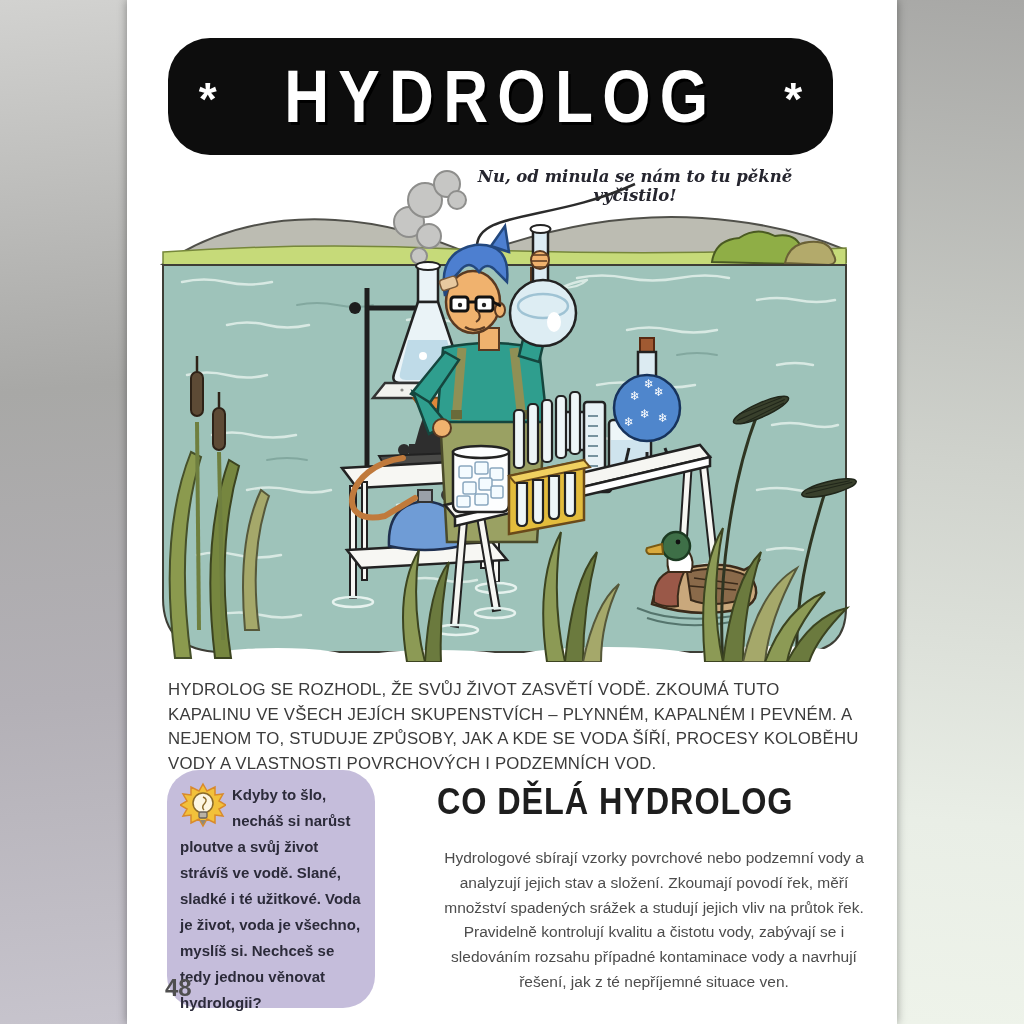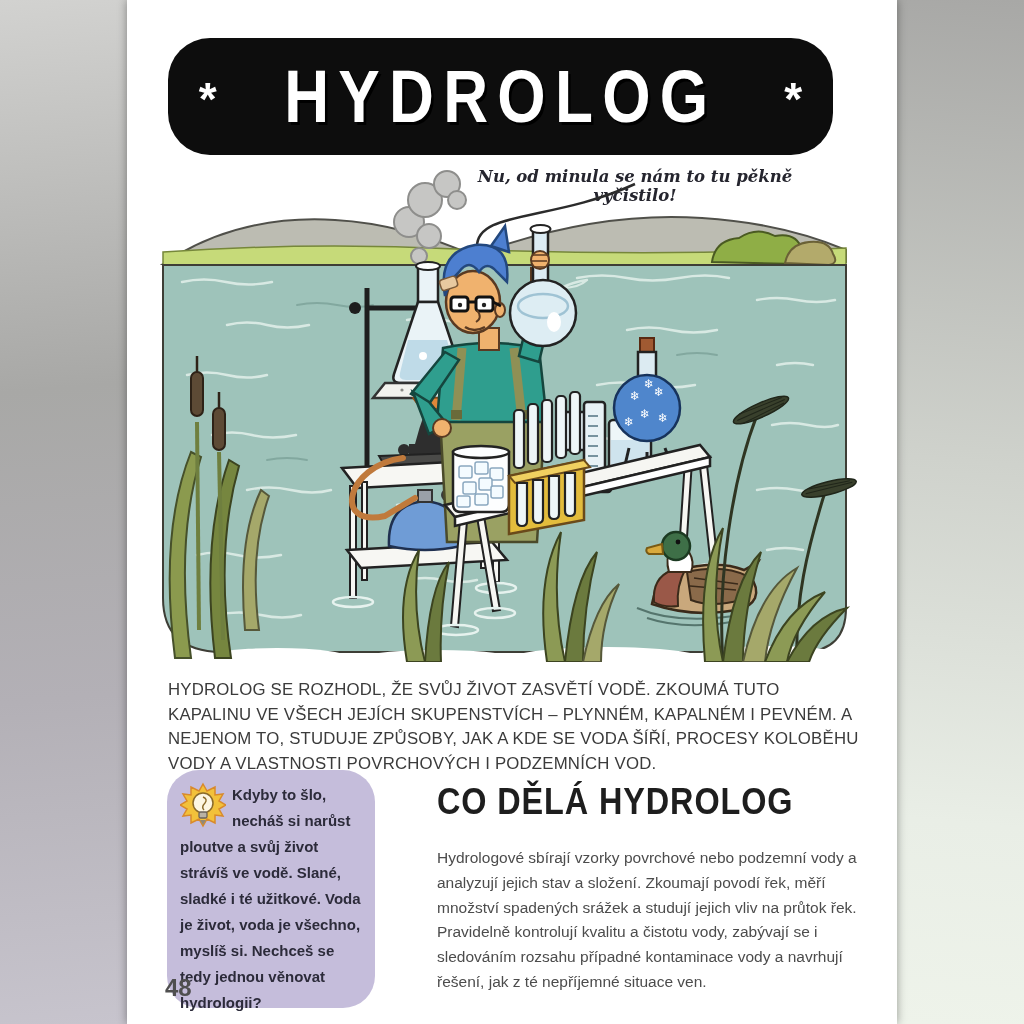--- a/index.html
+++ b/index.html
@@ -31,21 +31,21 @@
   
   .tipbox{position:absolute;left:40px;top:770px;width:208px;height:238px;background:#c5bddb;
           border-radius:32px;box-sizing:border-box;padding:12px 13px 10px 13px;}
   .tipbox p{margin:0;font-size:15px;line-height:26px;font-weight:bold;color:#2c2b3a;}
   .bulbwrap{float:left;width:46px;height:50px;margin:0 6px 2px 0;}
   
   .heading{position:absolute;left:310px;top:781px;font-size:36px;font-weight:bold;color:#1e1e1e;
            letter-spacing:1px;display:inline-block;transform:scaleX(.9);transform-origin:left;
            white-space:nowrap;}
   .bodytext{position:absolute;left:310px;top:846px;width:434px;font-size:15.5px;
-            line-height:24.8px;color:#4c4c4c;}
+            line-height:24.8px;color:#4c4c4c;text-align:center;}
   .pagenum{position:absolute;left:38px;top:974px;font-size:24px;font-weight:bold;color:#4f4f4f;text-align:center;}
 </style>
 </head>
 <body>
 
 <div class="stage">
   <div class="bar bar-left"></div>
   <div class="bar bar-right"></div>
 
   <div class="page">

